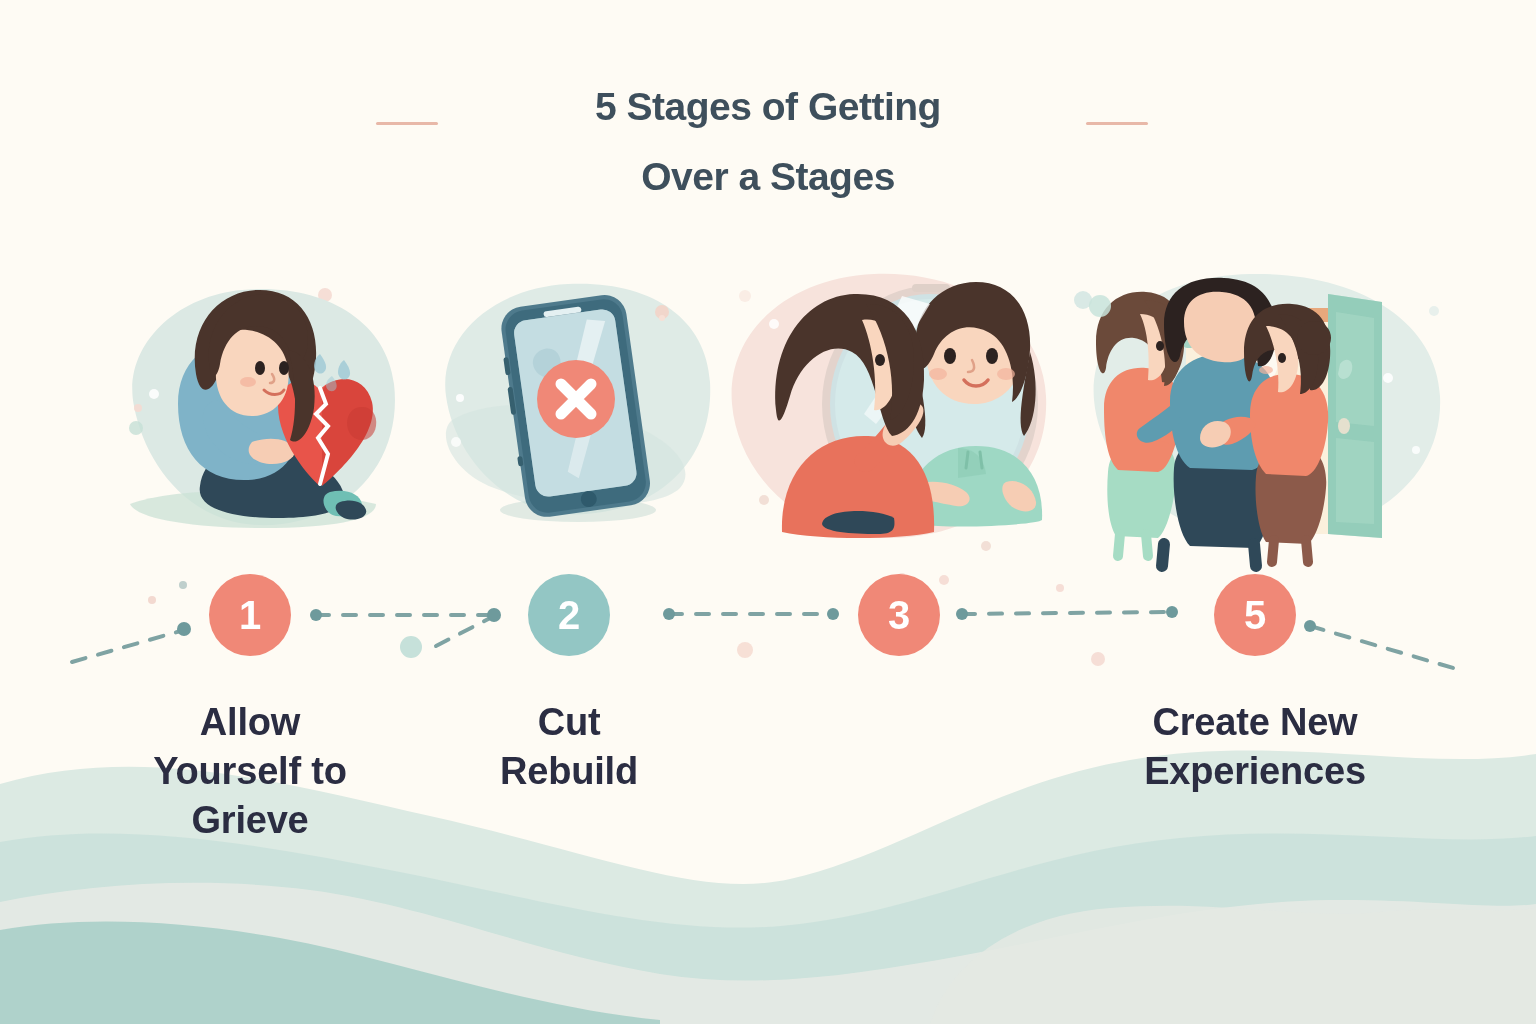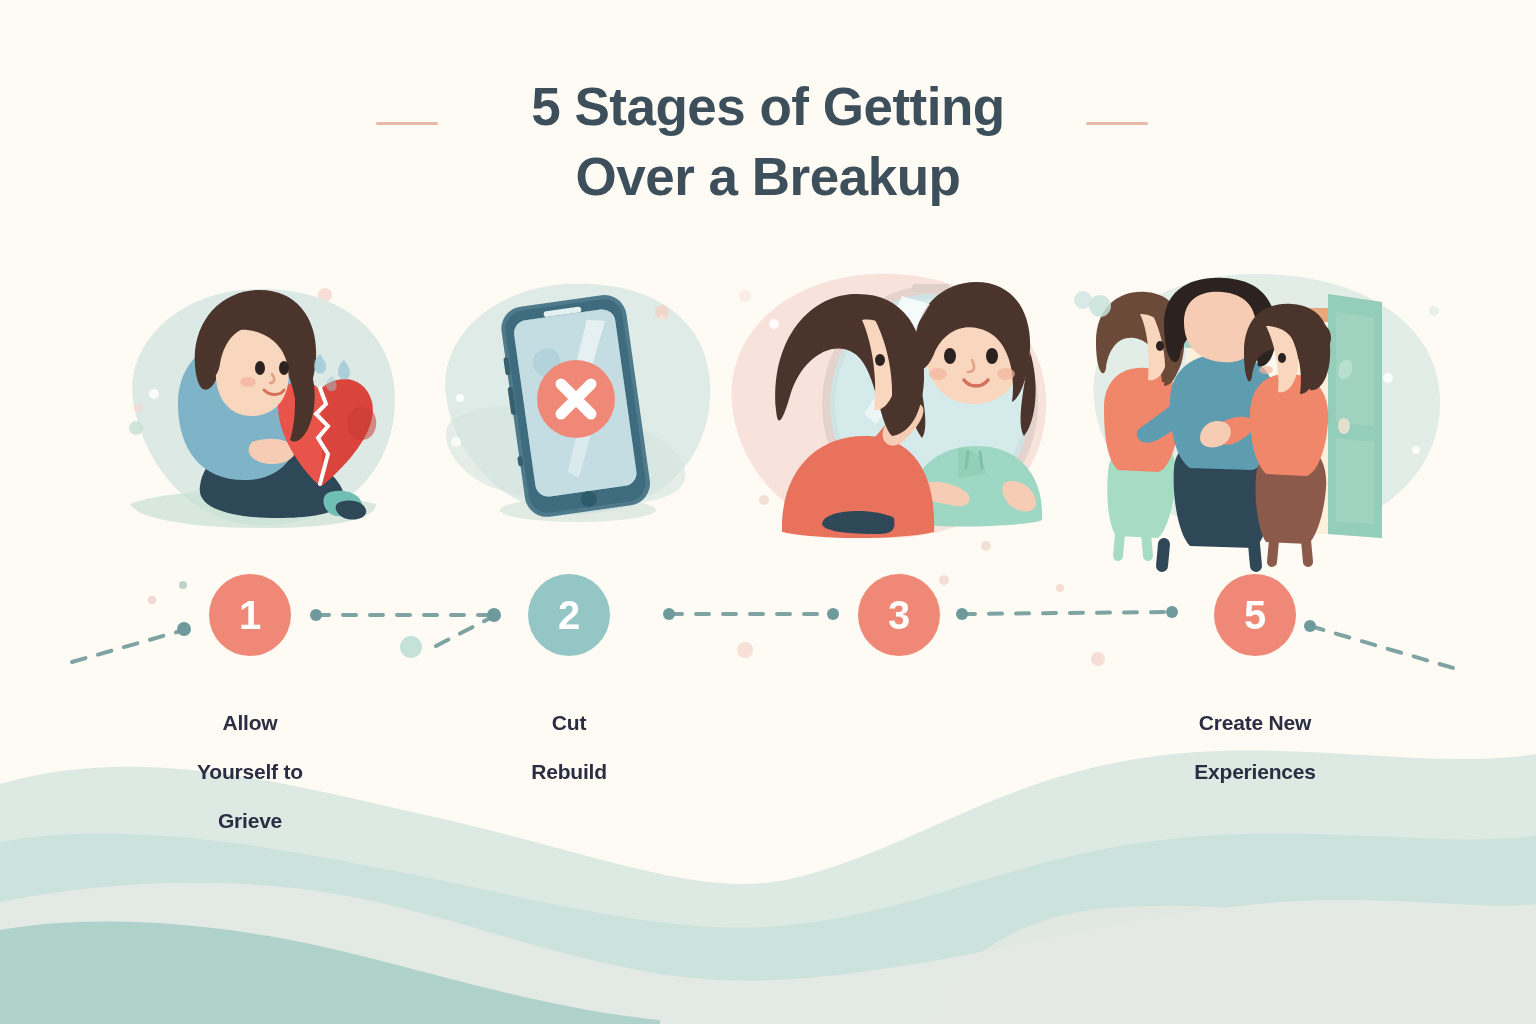--- a/index.html
+++ b/index.html
@@ -14,21 +14,21 @@
   
   .bg-waves { position:absolute; left:0; bottom:0; width:1536px; height:300px; z-index:0; }
 
   
   .title-wrap {
     position:absolute; top:72px; left:0; width:1536px;
     text-align:center; z-index:5;
   }
   .title-line { display:block; position:relative; }
   .title-text {
-    font-size:53px; font-weight:700; color:#3E4F5C;
+    font-size:39px; font-weight:700; color:#3E4F5C;
     letter-spacing:-0.5px; line-height:70px;
   }
   .dash {
     position:absolute; top:50px; width:62px; height:3px;
     background:#E8B8A8; border-radius:2px;
   }
   .dash.left  { left:376px; }
   .dash.right { left:1086px; }
 
   
@@ -43,21 +43,21 @@
   .steps { position:absolute; top:574px; left:0; width:1536px; height:350px; z-index:4; }
   .step { position:absolute; top:0; width:240px; text-align:center; }
   .badge {
     width:82px; height:82px; border-radius:50%;
     margin:0 auto; display:flex; align-items:center; justify-content:center;
     font-size:40px; font-weight:700; color:#FFFFFF; line-height:1;
   }
   .badge.coral { background:#F08877; }
   .badge.teal  { background:#93C6C4; }
   .step-label {
-    margin-top:42px; font-size:21px; font-weight:700;
+    margin-top:42px; font-size:38px; font-weight:700;
     color:#2B2D42; line-height:49px; letter-spacing:-0.2px;
     white-space:pre-line;
   }
 
   
   .step-1 { left:130px; }
   .step-2 { left:449px; }
   .step-3 { left:779px; }
   .step-5 { left:1135px; }
 
@@ -97,21 +97,21 @@
     <circle cx="1434" cy="311" r="5" fill="#E8F0EC"></circle>
   </svg>
 
   <div class="title-wrap">
     <span class="dash left"></span>
     <span class="dash right"></span>
     <div class="title-line">
       <span class="title-text">5 Stages of Getting</span>
     </div>
     <div class="title-line">
-      <span class="title-text">Over a Breakup</span>
+      <span class="title-text">Over a Stages</span>
     </div>
   </div>
 
   <div class="illus-row">
 
     <div class="illus" style="left:92px;">
       <svg width="320" height="320" viewBox="0 0 320 320">
         <path d="M42,150 C30,92 82,40 150,34 C228,27 294,62 302,128 C310,196 268,258 190,268 C106,279 54,214 42,150 Z" fill="#DCE9E4"></path>
 
         <path d="M38,248 C78,232 200,228 284,248 C284,262 250,272 170,272 C96,272 44,262 38,248 Z" fill="#CBE2D6" opacity="0.75"></path>

